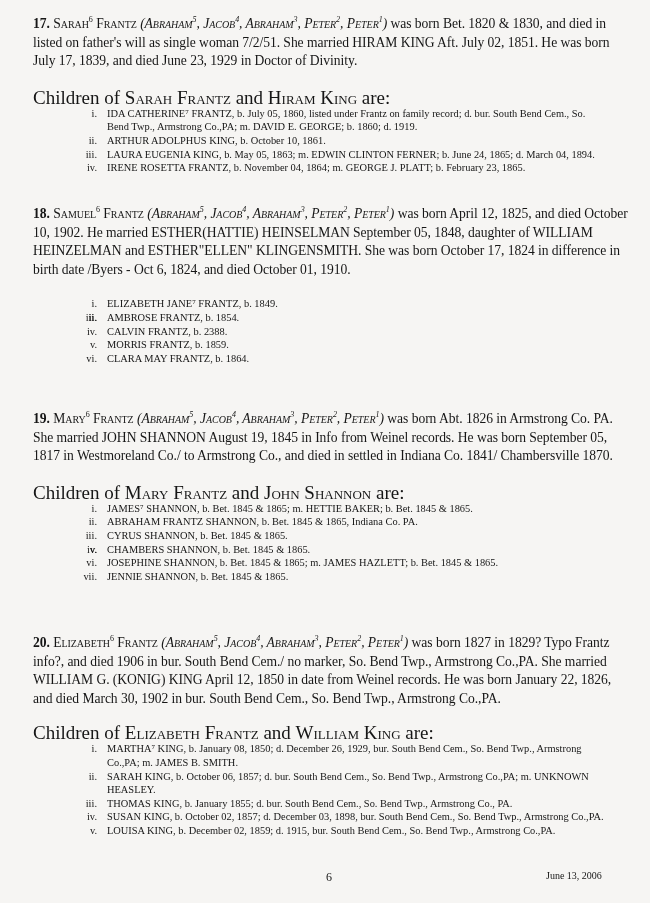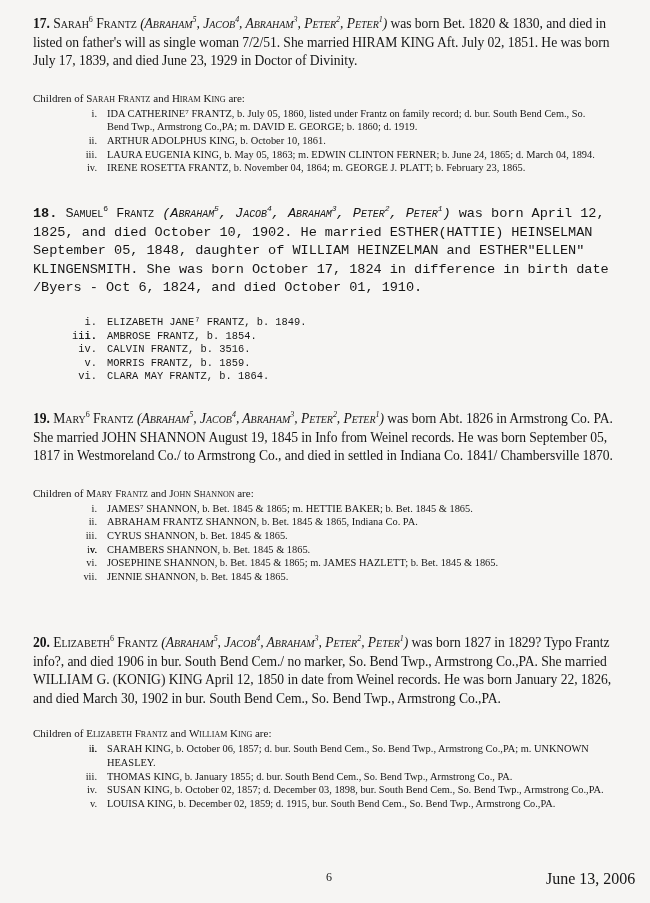--- a/index.html
+++ b/index.html
@@ -14,33 +14,33 @@
     .entry { position: absolute; left: 33px; width: 600px; }
     .para {
       font-size: 13.6px; line-height: 18.6px; margin: 0;
       letter-spacing: -0.05px;
     }
     .num { font-weight: bold; }
     .sc { font-variant: small-caps; }
     .anc { font-style: italic; font-variant: small-caps; }
     sup { font-size: 8px; line-height: 0; vertical-align: super; }
     .children-head {
-      font-size: 11px; line-height: 18px; margin: 0;
+      font-size: 19px; line-height: 18px; margin: 0;
     }
     .child-list { margin: 0; padding: 0; list-style: none; }
     .child {
       position: relative; padding-left: 74px; width: 500px;
       font-size: 10.4px; line-height: 13.6px;
     }
     .child .rn {
       position: absolute; left: 30px; width: 34px; text-align: right;
     }
     .child .ct { display: block; }
     .footer-page { position: absolute; left: 326px; top: 870px; font-size: 12px; }
-    .footer-date { position: absolute; left: 546px; top: 870px; font-size: 16px; }
+    .footer-date { position: absolute; left: 546px; top: 870px; font-size: 10px; }
   </style>
 </head>
 <body>
 
 <div class="page">
 
   <div class="entry" style="top:15px;">
     <p class="para"><span class="num">17.</span> <span class="sc">Sarah</span><sup>6</sup> <span class="sc">Frantz</span> <span class="anc">(<span>Abraham</span><sup>5</sup>, <span>Jacob</span><sup>4</sup>, <span>Abraham</span><sup>3</sup>, <span>Peter</span><sup>2</sup>, <span>Peter</span><sup>1</sup>)</span> <span>was born Bet. 1820 &amp; 1830, and died in listed on father's will as single woman 7/2/51.  She married HIRAM KING Aft. July 02, 1851.  He was born July 17, 1839, and died June 23, 1929 in Doctor of Divinity.</span></p>
     <div style="height:18px;"></div>
     <p class="children-head"><span>Children of</span> <span class="sc">Sarah Frantz</span> <span>and</span> <span class="sc">Hiram King</span> <span>are:</span></p>
@@ -57,38 +57,38 @@
           <span class="rn">iii.</span>
           <span class="ct">LAURA EUGENIA KING, b. May 05, 1863; m. EDWIN CLINTON FERNER; b. June 24, 1865; d. March 04, 1894.</span>
         </li>
       <li class="child">
           <span class="rn">iv.</span>
           <span class="ct">IRENE ROSETTA FRANTZ, b. November 04, 1864; m. GEORGE J. PLATT; b. February 23, 1865.</span>
         </li>
     </ul>
   </div>
 
-  <div class="entry" style="top:205px;font-family:Liberation Mono, monospace;">
+  <div class="entry" style="top:205px;">
     <p class="para"><span class="num">18.</span> <span class="sc">Samuel</span><sup>6</sup> <span class="sc">Frantz</span> <span class="anc">(<span>Abraham</span><sup>5</sup>, <span>Jacob</span><sup>4</sup>, <span>Abraham</span><sup>3</sup>, <span>Peter</span><sup>2</sup>, <span>Peter</span><sup>1</sup>)</span> <span>was born April 12, 1825, and died October 10, 1902.  He married ESTHER(HATTIE) HEINSELMAN September 05, 1848, daughter of WILLIAM HEINZELMAN and ESTHER"ELLEN" KLINGENSMITH.  She was born October 17, 1824 in difference in birth date /Byers - Oct 6, 1824, and died October 01, 1910.</span></p>
     <div style="height:18px;"></div>
     <ul class="child-list">
       <li class="child">
           <span class="rn">i.</span>
           <span class="ct">ELIZABETH JANE⁷ FRANTZ, b. 1849.</span>
         </li>
       <li class="child">
           <span class="rn">ii.</span>
         </li>
       <li class="child">
           <span class="rn">iii.</span>
           <span class="ct">AMBROSE FRANTZ, b. 1854.</span>
         </li>
       <li class="child">
           <span class="rn">iv.</span>
-          <span class="ct">CALVIN FRANTZ, b. 3516.</span>
+          <span class="ct">CALVIN FRANTZ, b. 2388.</span>
         </li>
       <li class="child">
           <span class="rn">v.</span>
           <span class="ct">MORRIS FRANTZ, b. 1859.</span>
         </li>
       <li class="child">
           <span class="rn">vi.</span>
           <span class="ct">CLARA MAY FRANTZ, b. 1864.</span>
         </li>
     </ul>
@@ -129,20 +129,21 @@
     </ul>
   </div>
 
   <div class="entry" style="top:634px;">
     <p class="para"><span class="num">20.</span> <span class="sc">Elizabeth</span><sup>6</sup> <span class="sc">Frantz</span> <span class="anc">(<span>Abraham</span><sup>5</sup>, <span>Jacob</span><sup>4</sup>, <span>Abraham</span><sup>3</sup>, <span>Peter</span><sup>2</sup>, <span>Peter</span><sup>1</sup>)</span> <span>was born 1827 in 1829? Typo Frantz info?, and died 1906 in bur. South Bend Cem./ no marker, So. Bend Twp., Armstrong Co.,PA.  She married WILLIAM G. (KONIG) KING April 12, 1850 in date from Weinel records.  He was born January 22, 1826, and died March 30, 1902 in bur. South Bend Cem., So. Bend Twp., Armstrong Co.,PA.</span></p>
     <div style="height:16px;"></div>
     <p class="children-head"><span>Children of</span> <span class="sc">Elizabeth Frantz</span> <span>and</span> <span class="sc">William King</span> <span>are:</span></p>
     <ul class="child-list">
       <li class="child">
           <span class="rn">i.</span>
+          <span class="ct">MARTHA⁷ KING, b. January 08, 1850; d. December 26, 1929, bur. South Bend Cem., So. Bend Twp., Armstrong Co.,PA; m. JAMES B. SMITH.</span>
         </li>
       <li class="child">
           <span class="rn">ii.</span>
           <span class="ct">SARAH KING, b. October 06, 1857; d. bur. South Bend Cem., So. Bend Twp., Armstrong Co.,PA; m. UNKNOWN HEASLEY.</span>
         </li>
       <li class="child">
           <span class="rn">iii.</span>
           <span class="ct">THOMAS KING, b. January 1855; d. bur. South Bend Cem., So. Bend Twp., Armstrong Co., PA.</span>
         </li>
       <li class="child">

